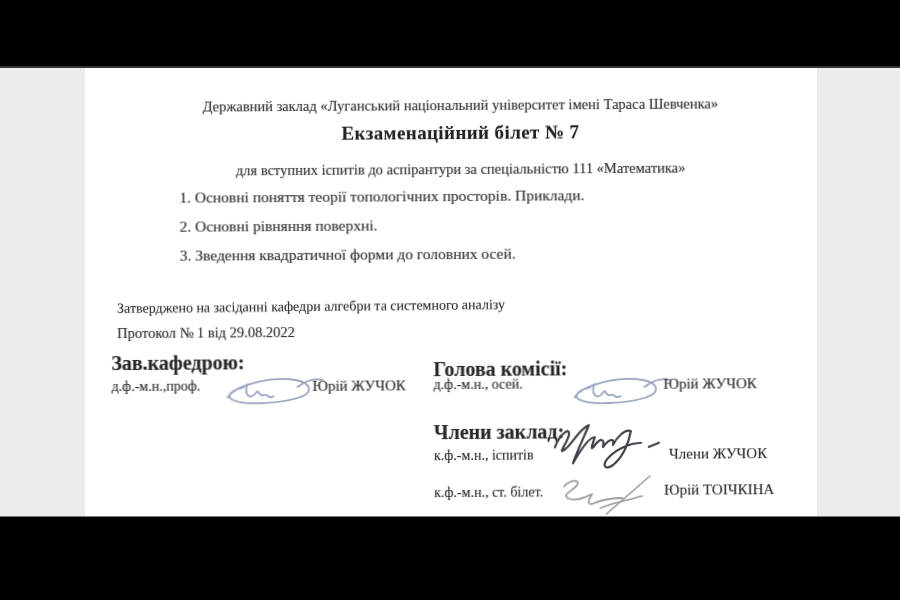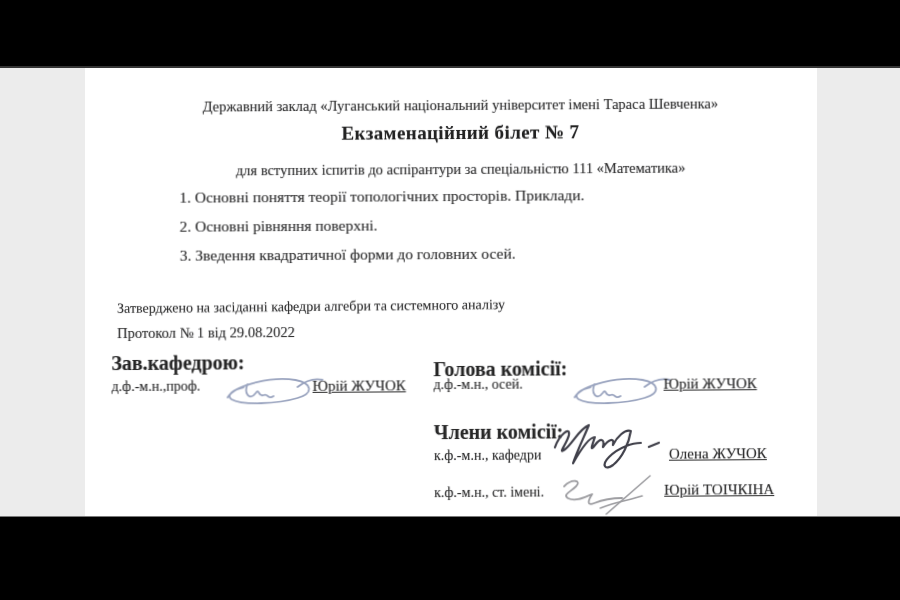--- a/index.html
+++ b/index.html
@@ -20,21 +20,21 @@
   .center{left:95px;width:733px;text-align:center;}
   .inst{top:97px;font-size:14.5px;}
   .title{top:122px;font-size:19px;font-weight:bold;letter-spacing:0.4px;color:#222;}
   .subtitle{top:161px;font-size:14.5px;}
   .q{left:180px;font-size:15.5px;}
   .q1{top:187px;} .q2{top:216px;} .q3{top:245px;}
   .approval{left:117px;top:298px;font-size:14px;transform:rotate(-0.25deg);}
   .protocol{left:117px;top:323px;font-size:14.5px;}
   .lbl{font-weight:bold;font-size:20px;color:#262626;}
   .deg{font-size:14px;}
-  .nm{font-size:15px;color:#2b2b2b;text-decoration:underline;}
+  .nm{font-size:15px;color:#2b2b2b;}
   .sig{position:absolute;}
   .sig path, .sig ellipse{fill:none;stroke-linecap:round;stroke-linejoin:round;}
 </style>
 </head>
 <body>
 
 <div class="frame">
   <div class="band">
     <div class="side left"></div>
     <div class="side right"></div>
@@ -65,30 +65,30 @@
 
     <div class="t lbl" style="left:433px;top:350px;margin-top:8px;">Голова комісії:</div>
     <div class="t deg" style="left:433px;top:377px;">д.ф.-м.н., осей.</div>
     <svg class="sig" style="left:560px;top:368px;" width="110" height="44" viewBox="0 0 110 44">
       <path stroke-width="1.8" d="M14 30 C 22 17, 60 9, 82 13 C 98 16, 101 26, 84 31 C 64 37, 28 38, 18 32 C 12 28, 20 22, 30 20" stroke="#9aa4bf"></path>
       <path stroke-width="1.8" d="M34 17 C 30 26, 36 34, 42 26 C 46 20, 44 30, 50 28 C 55 26, 54 33, 60 29" stroke="#9aa4bf"></path>
       <path stroke-width="1.8" d="M84 20 C 92 14, 100 11, 109 13" stroke="#9aa4bf"></path>
     </svg>
     <div class="t nm" style="left:663px;top:377px;">Юрій ЖУЧОК</div>
 
-    <div class="t lbl" style="left:433px;top:421px;">Члени комісії:</div>
+    <div class="t lbl" style="left:433px;top:421px;">Члени заклад:</div>
 
-    <div class="t deg" style="left:433px;top:448px;">к.ф.-м.н., кафедри</div>
+    <div class="t deg" style="left:433px;top:448px;">к.ф.-м.н., іспитів</div>
     <svg class="sig" style="left:538px;top:418px;" width="122" height="55" viewBox="0 0 122 55">
       <path stroke-width="2.2" d="M16 30 C 20 18, 32 8, 30 18 C 28 26, 18 38, 26 32 C 34 26, 40 12, 50 8 C 46 18, 38 34, 34 46 C 42 32, 50 20, 56 20 C 54 26, 50 36, 56 28 C 62 20, 66 22, 64 30 C 70 22, 76 20, 74 28 C 78 20, 86 12, 92 14 C 90 26, 84 40, 74 48 C 66 54, 62 48, 70 40 C 80 30, 94 26, 102 26" stroke="#40404a"></path>
       <path stroke-width="2.2" d="M110 30 L 120 26" stroke="#40404a"></path>
     </svg>
-    <div class="t nm" style="left:668px;top:447px;">Олена ЖУЧОК</div>
+    <div class="t nm" style="left:668px;top:447px;">Члени ЖУЧОК</div>
 
-    <div class="t deg" style="left:433px;top:485px;">к.ф.-м.н., ст. імені.</div>
+    <div class="t deg" style="left:433px;top:485px;">к.ф.-м.н., ст. білет.</div>
     <svg class="sig" style="left:553px;top:473px;" width="115" height="44" viewBox="0 0 115 44">
       <path stroke-width="1.8" d="M10 14 C 18 6, 28 8, 22 14 C 16 20, 8 22, 14 26 C 22 30, 32 24, 38 22 C 34 28, 32 34, 40 31 C 50 27, 60 26, 68 26" stroke="#9d9da1"></path>
       <path stroke-width="1.6" d="M96 4 L 52 42" stroke="#9d9da1"></path>
       <path stroke-width="1.6" d="M46 36 C 60 30, 76 28, 88 24" stroke="#9d9da1"></path>
     </svg>
     <div class="t nm" style="left:663px;top:483px;">Юрій ТОІЧКІНА</div>
   </div>
 </div>
 
 </body></html>

